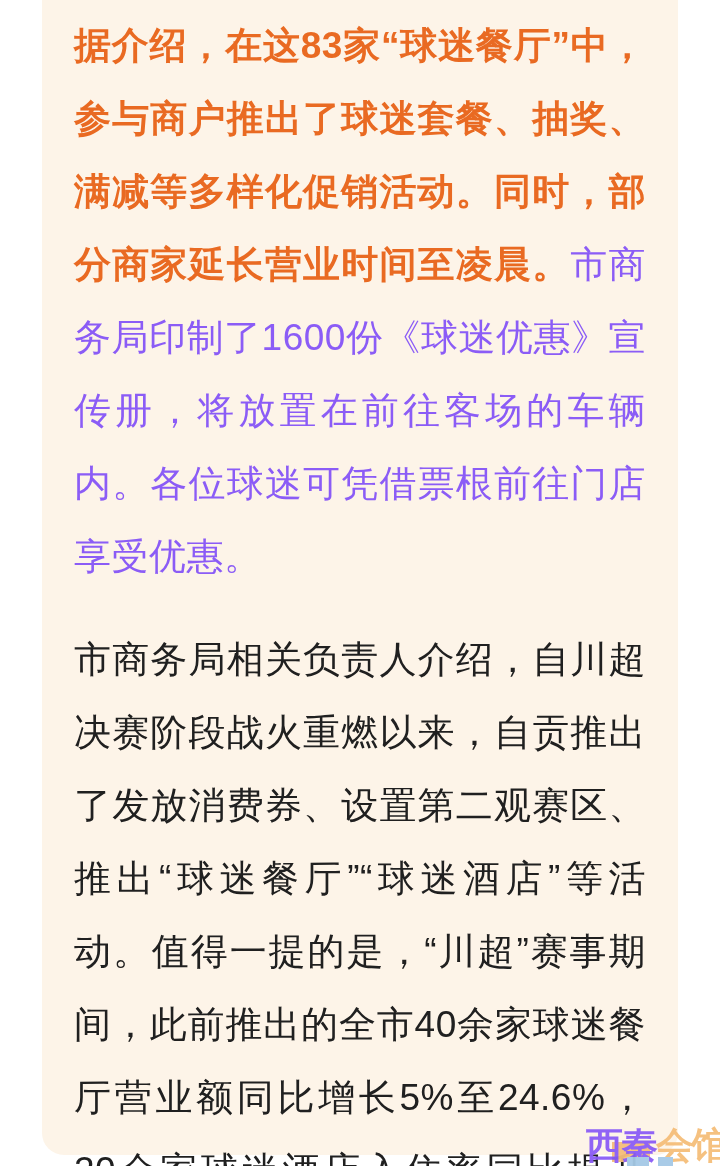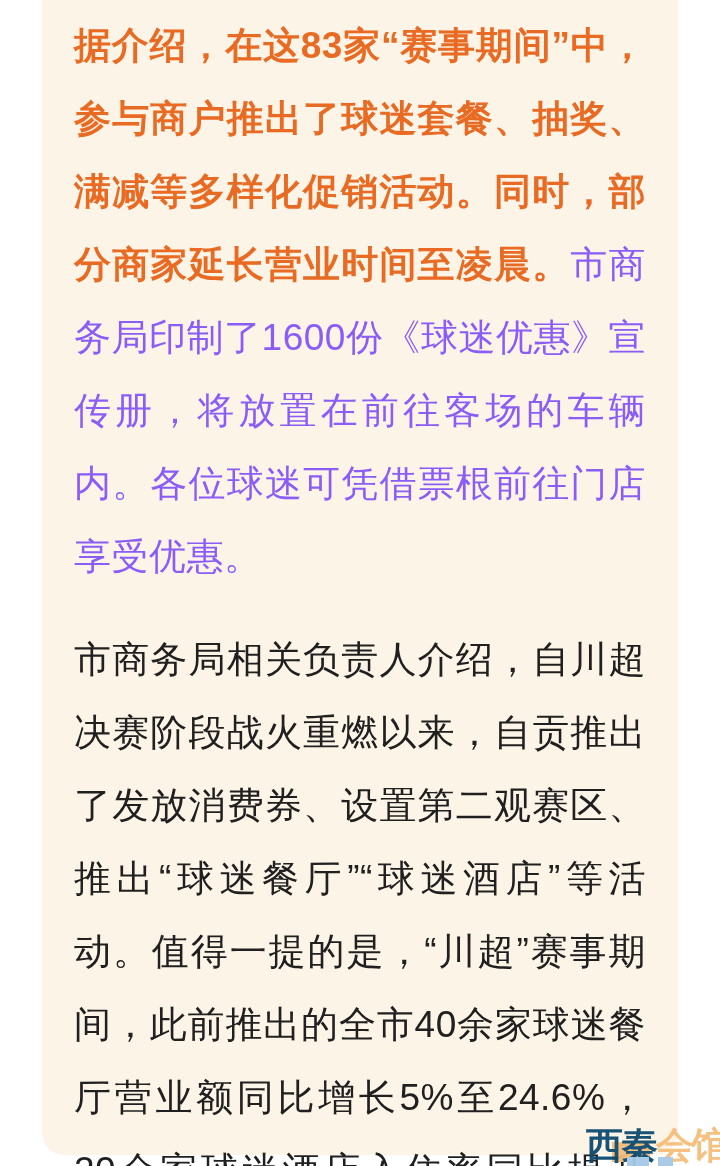--- a/index.html
+++ b/index.html
@@ -48,21 +48,21 @@
     top: 1127px;
     width: 140px;
     height: 39px;
     font-size: 37px;
     font-weight: 700;
     line-height: 37px;
     letter-spacing: -2px;
     white-space: nowrap;
     opacity: 0.95;
   }
-  .wm-blue { color: #0c4a6e; position: relative; z-index: 2; text-align: center; }
+  .wm-blue { color: #8b5cf6; position: relative; z-index: 2; text-align: center; }
   .wm-orange { color: #F5BE7A; position: relative; z-index: 2; }
   .wm-block-orange {
     position: absolute;
     left: 26px;
     top: 15px;
     width: 38px;
     height: 20px;
     background: #F5BE7A;
     z-index: 1;
   }
@@ -85,21 +85,21 @@
     z-index: 3;
   }
 </style>
 </head>
 <body>
 
 <div class="page">
 
   <div class="card">
     <div class="article">
-      <p><span class="hl">据介绍，在这83家“赛事期间”中，参与商户推出了球迷套餐、抽奖、满减等多样化促销活动。同时，部分商家延长营业时间至凌晨。</span><span class="body-text">市商务局印制了1600份《球迷优惠》宣传册，将放置在前往客场的车辆内。各位球迷可凭借票根前往门店享受优惠。</span></p>
+      <p><span class="hl">据介绍，在这83家“球迷餐厅”中，参与商户推出了球迷套餐、抽奖、满减等多样化促销活动。同时，部分商家延长营业时间至凌晨。</span><span class="body-text">市商务局印制了1600份《球迷优惠》宣传册，将放置在前往客场的车辆内。各位球迷可凭借票根前往门店享受优惠。</span></p>
       <p class="body-text">市商务局相关负责人介绍，自川超决赛阶段战火重燃以来，自贡推出了发放消费券、设置第二观赛区、推出“球迷餐厅”“球迷酒店”等活动。值得一提的是，“川超”赛事期间，此前推出的全市40余家球迷餐厅营业额同比增长5%至24.6%，20余家球迷酒店入住率同比提升5%至20%。</p>
     </div>
   </div>
 
   <div class="watermark">
     <span class="wm-block-orange"></span>
     <span class="wm-blue">西秦</span><span class="wm-orange">会馆</span>
     <span class="wm-sq-blue-1"></span>
     <span class="wm-sq-blue-2"></span>
   </div>

